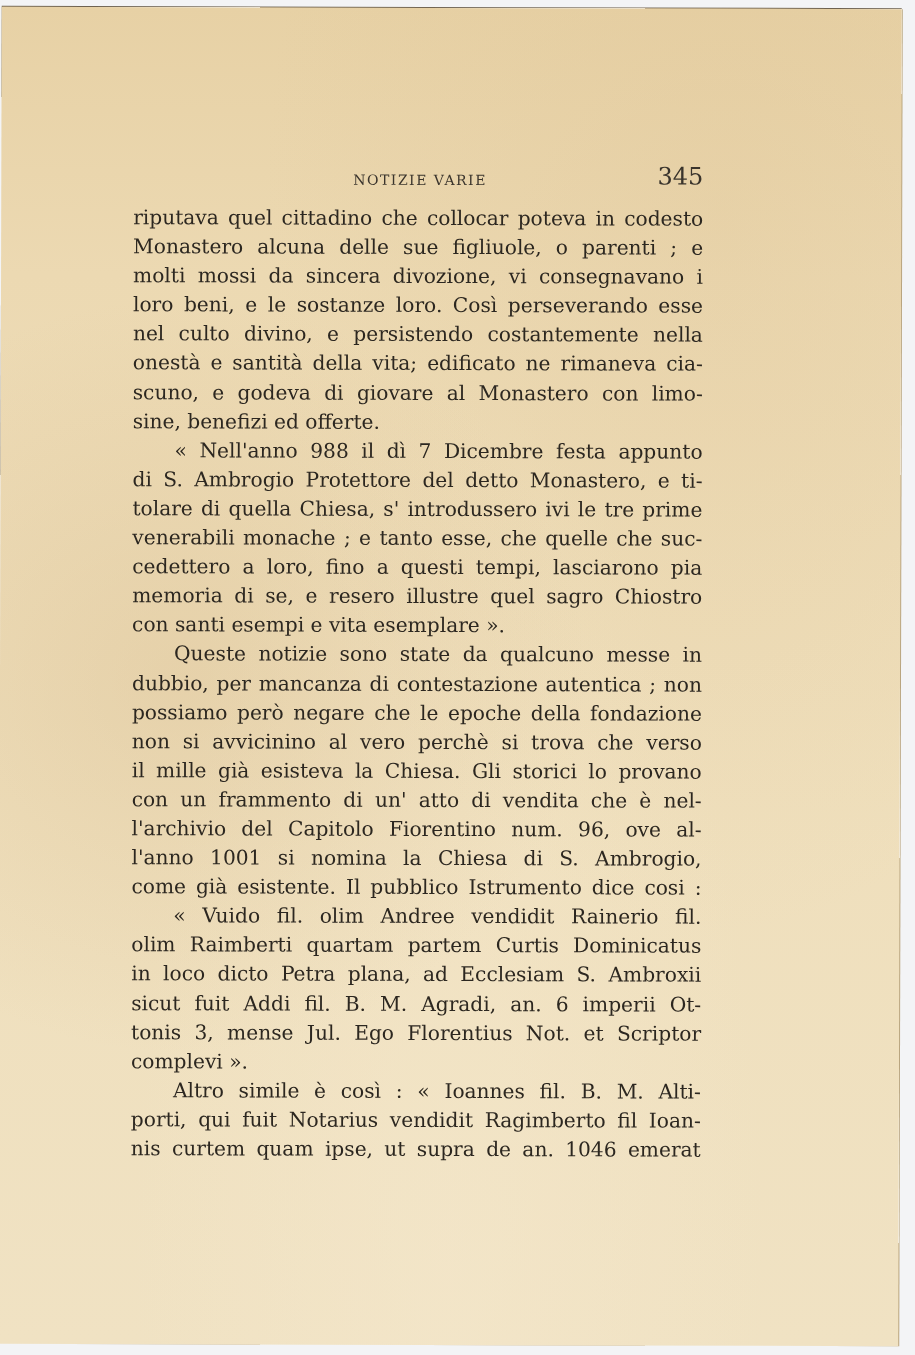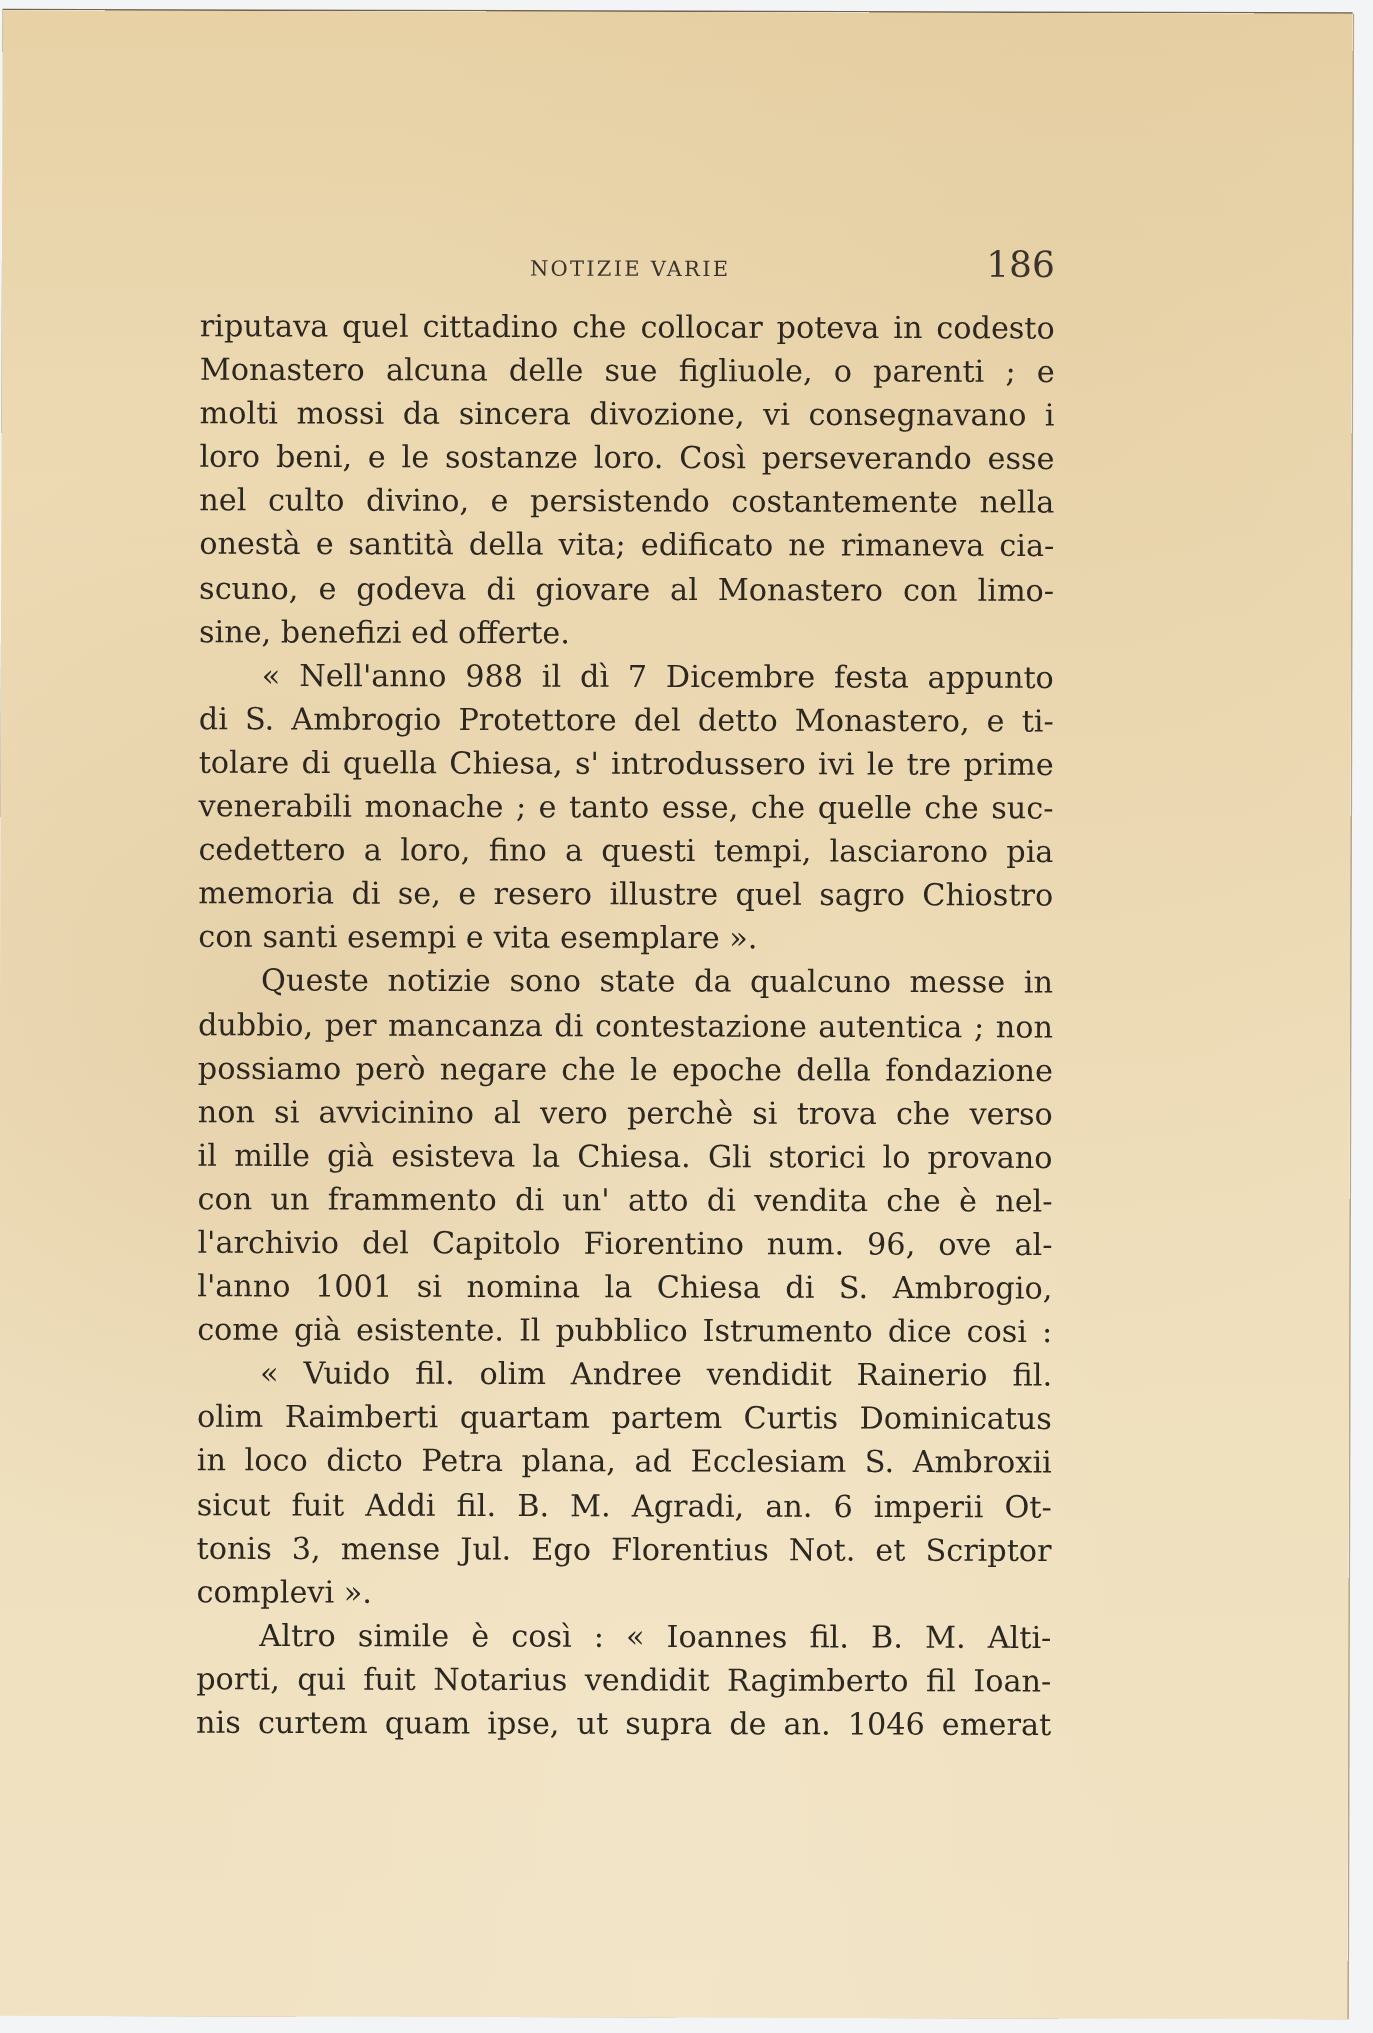--- a/index.html
+++ b/index.html
@@ -75,21 +75,21 @@
     .line.indent {
       padding-left: 42px;
     }
   </style>
 </head>
 <body>
 
 <div class="page">
   <div class="running-head">
     <span class="running-title">NOTIZIE VARIE</span>
-    <span class="page-number">186</span>
+    <span class="page-number">345</span>
   </div>
 
   <div class="body-text">
 
     <div class="paragraph">
       <span class="line">riputava quel cittadino che collocar poteva in codesto</span>
       <span class="line">Monastero alcuna delle sue figliuole, o parenti ; e</span>
       <span class="line">molti mossi da sincera divozione, vi consegnavano i</span>
       <span class="line">loro beni, e le sostanze loro. Così perseverando esse</span>
       <span class="line">nel culto divino, e persistendo costantemente nella</span>

